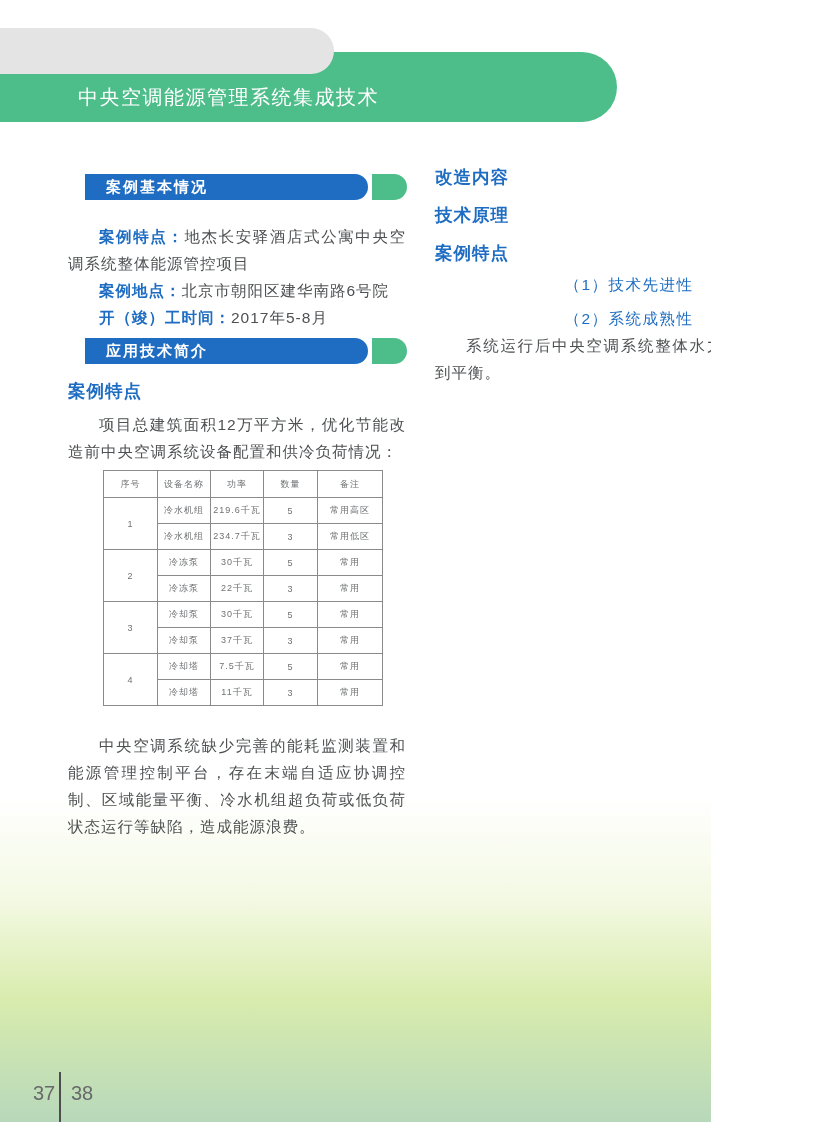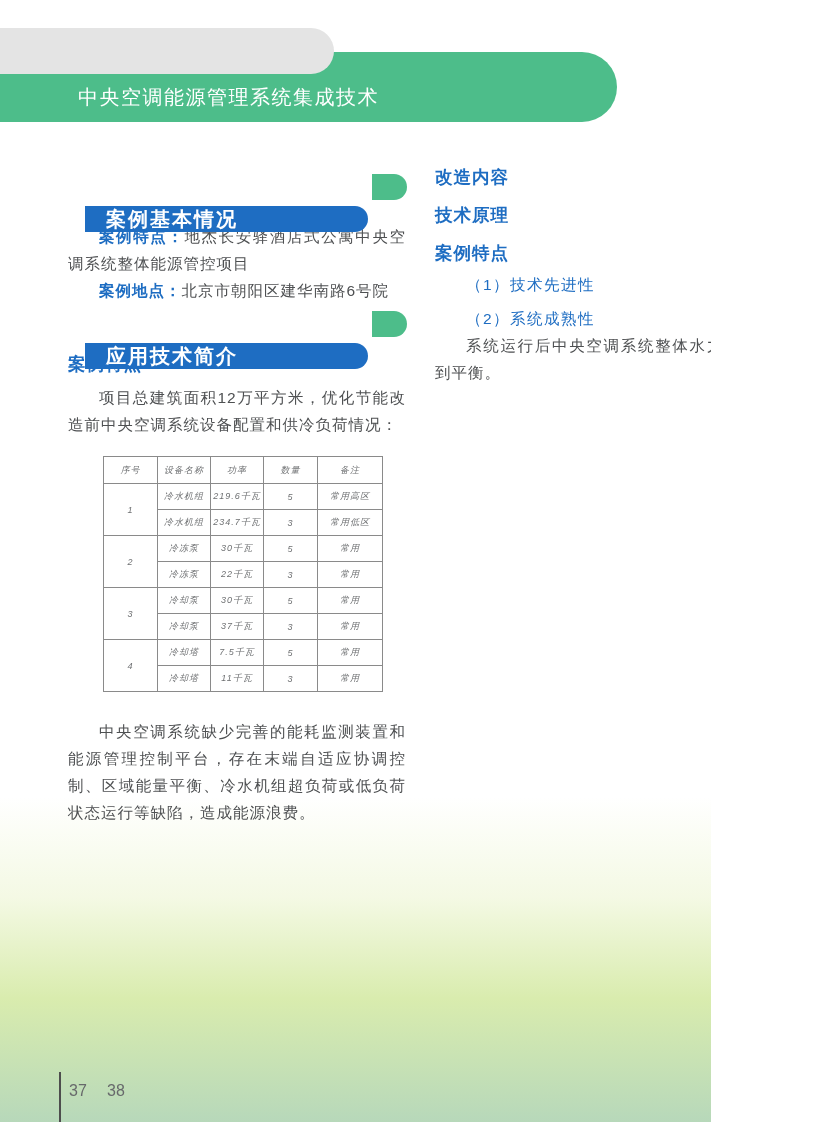--- a/index.html
+++ b/index.html
@@ -20,47 +20,47 @@
     font-size:20px;letter-spacing:1.5px;white-space:nowrap;}
   .gray-pill{position:absolute;left:0;top:28px;width:334px;height:46px;
     background:var(--pill);border-radius:0 23px 23px 0;}
   
   .col-left{position:absolute;left:68px;top:174px;width:338px;}
   .col-right{position:absolute;left:435px;top:166px;width:357px;}
   
   .banner{position:relative;height:26px;margin-left:17px;}
   .banner-bar{position:absolute;left:0;top:0;width:283px;height:26px;
     background:var(--blue);border-radius:0 13px 13px 0;color:#fff;
-    font-size:20px;font-weight:bold;line-height:26px;padding-left:21px;letter-spacing:2px;margin-top:32px;}
+    font-size:15px;font-weight:bold;line-height:26px;padding-left:21px;letter-spacing:2px;}
   .banner-accent{position:absolute;left:287px;top:0;width:35px;height:26px;
     background:var(--green);border-radius:0 13px 13px 0;}
   .banner.second{margin-top:7px;}
   
   .body-p{margin:0;font-size:15.5px;line-height:27px;color:var(--body);
     text-align:justify;letter-spacing:1px;}
   .indent{text-indent:2em;}
   .case-info{margin-top:23px;}
   .label{color:var(--blue);font-weight:bold;}
   .sec-heading{margin:16px 0 0 0;font-size:17.5px;font-weight:bold;
     color:var(--blue);letter-spacing:1px;line-height:22px;}
   .sec-heading.first{margin-top:0;}
   .after-head{margin-top:9px;}
   .sub-heading{margin:8px 0 0 0;font-size:15.5px;color:var(--blue);
-    text-indent:2em;letter-spacing:1.5px;line-height:26px;}
+    text-indent:2em;letter-spacing:1.5px;line-height:26px;text-align:center;}
   .issues{margin-top:26px;}
   
-  .equip-table{border-collapse:collapse;margin:18px 0 0 35px;table-layout:fixed;width:279px;font-style:italic;}
+  .equip-table{border-collapse:collapse;margin:5px 0 0 35px;table-layout:fixed;width:279px;}
   .equip-table th,.equip-table td{border:1px solid #8a8a8a;font-size:9px;
     color:#6e7072;text-align:center;vertical-align:middle;padding:0;
     font-weight:normal;letter-spacing:1px;}
   .equip-table th{height:27px;}
   .equip-table td{height:26px;}
   
   .page-footer{position:absolute;left:0;top:1070px;width:200px;height:52px;}
-  .pg{position:absolute;font-size:16px;color:#67696b;top:12px;margin-left:36px;}
+  .pg{position:absolute;font-size:20px;color:#67696b;top:12px;}
   .pg.left{left:33px;}
   .pg.right{left:71px;}
   .pg-divider{position:absolute;left:59px;top:2px;width:2px;height:50px;background:#4d4d4d;}
 </style>
 </head>
 <body>
 
 <div class="page">
 
   <div>
@@ -75,20 +75,21 @@
     <div class="banner">
       <div class="banner-bar">
         <span>案例基本情况</span>
       </div>
       <div class="banner-accent"></div>
     </div>
 
     <div class="case-info">
       <p class="body-p indent"><span class="label">案例特点：</span><span>地杰长安驿酒店式公寓中央空调系统整体能源管控项目</span></p>
       <p class="body-p indent"><span class="label">案例地点：</span><span>北京市朝阳区建华南路6号院</span></p>
+      <p class="body-p indent"><span class="label">开（竣）工时间：</span><span>2017年5-8月</span></p>
     </div>
 
     <div class="banner second">
       <div class="banner-bar">
         <span>应用技术简介</span>
       </div>
       <div class="banner-accent"></div>
     </div>
 
     <h3 class="sec-heading">案例特点</h3>

